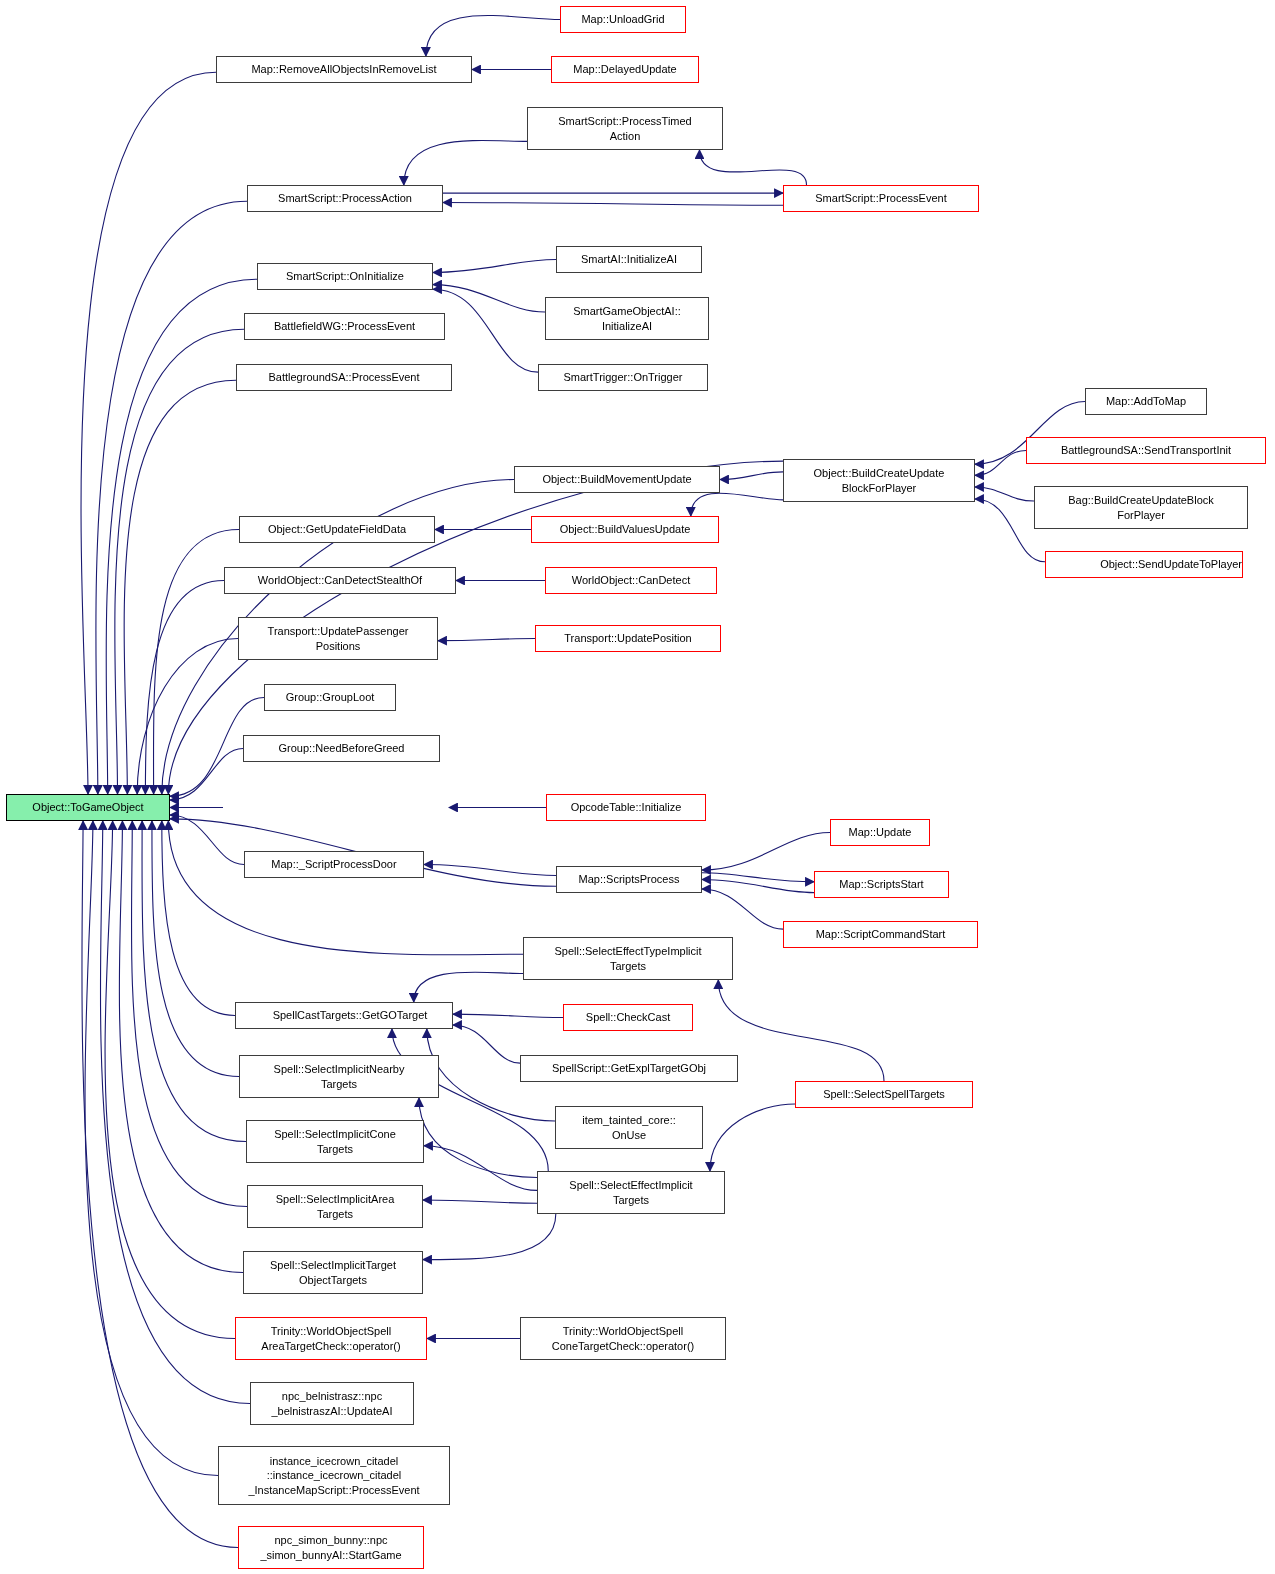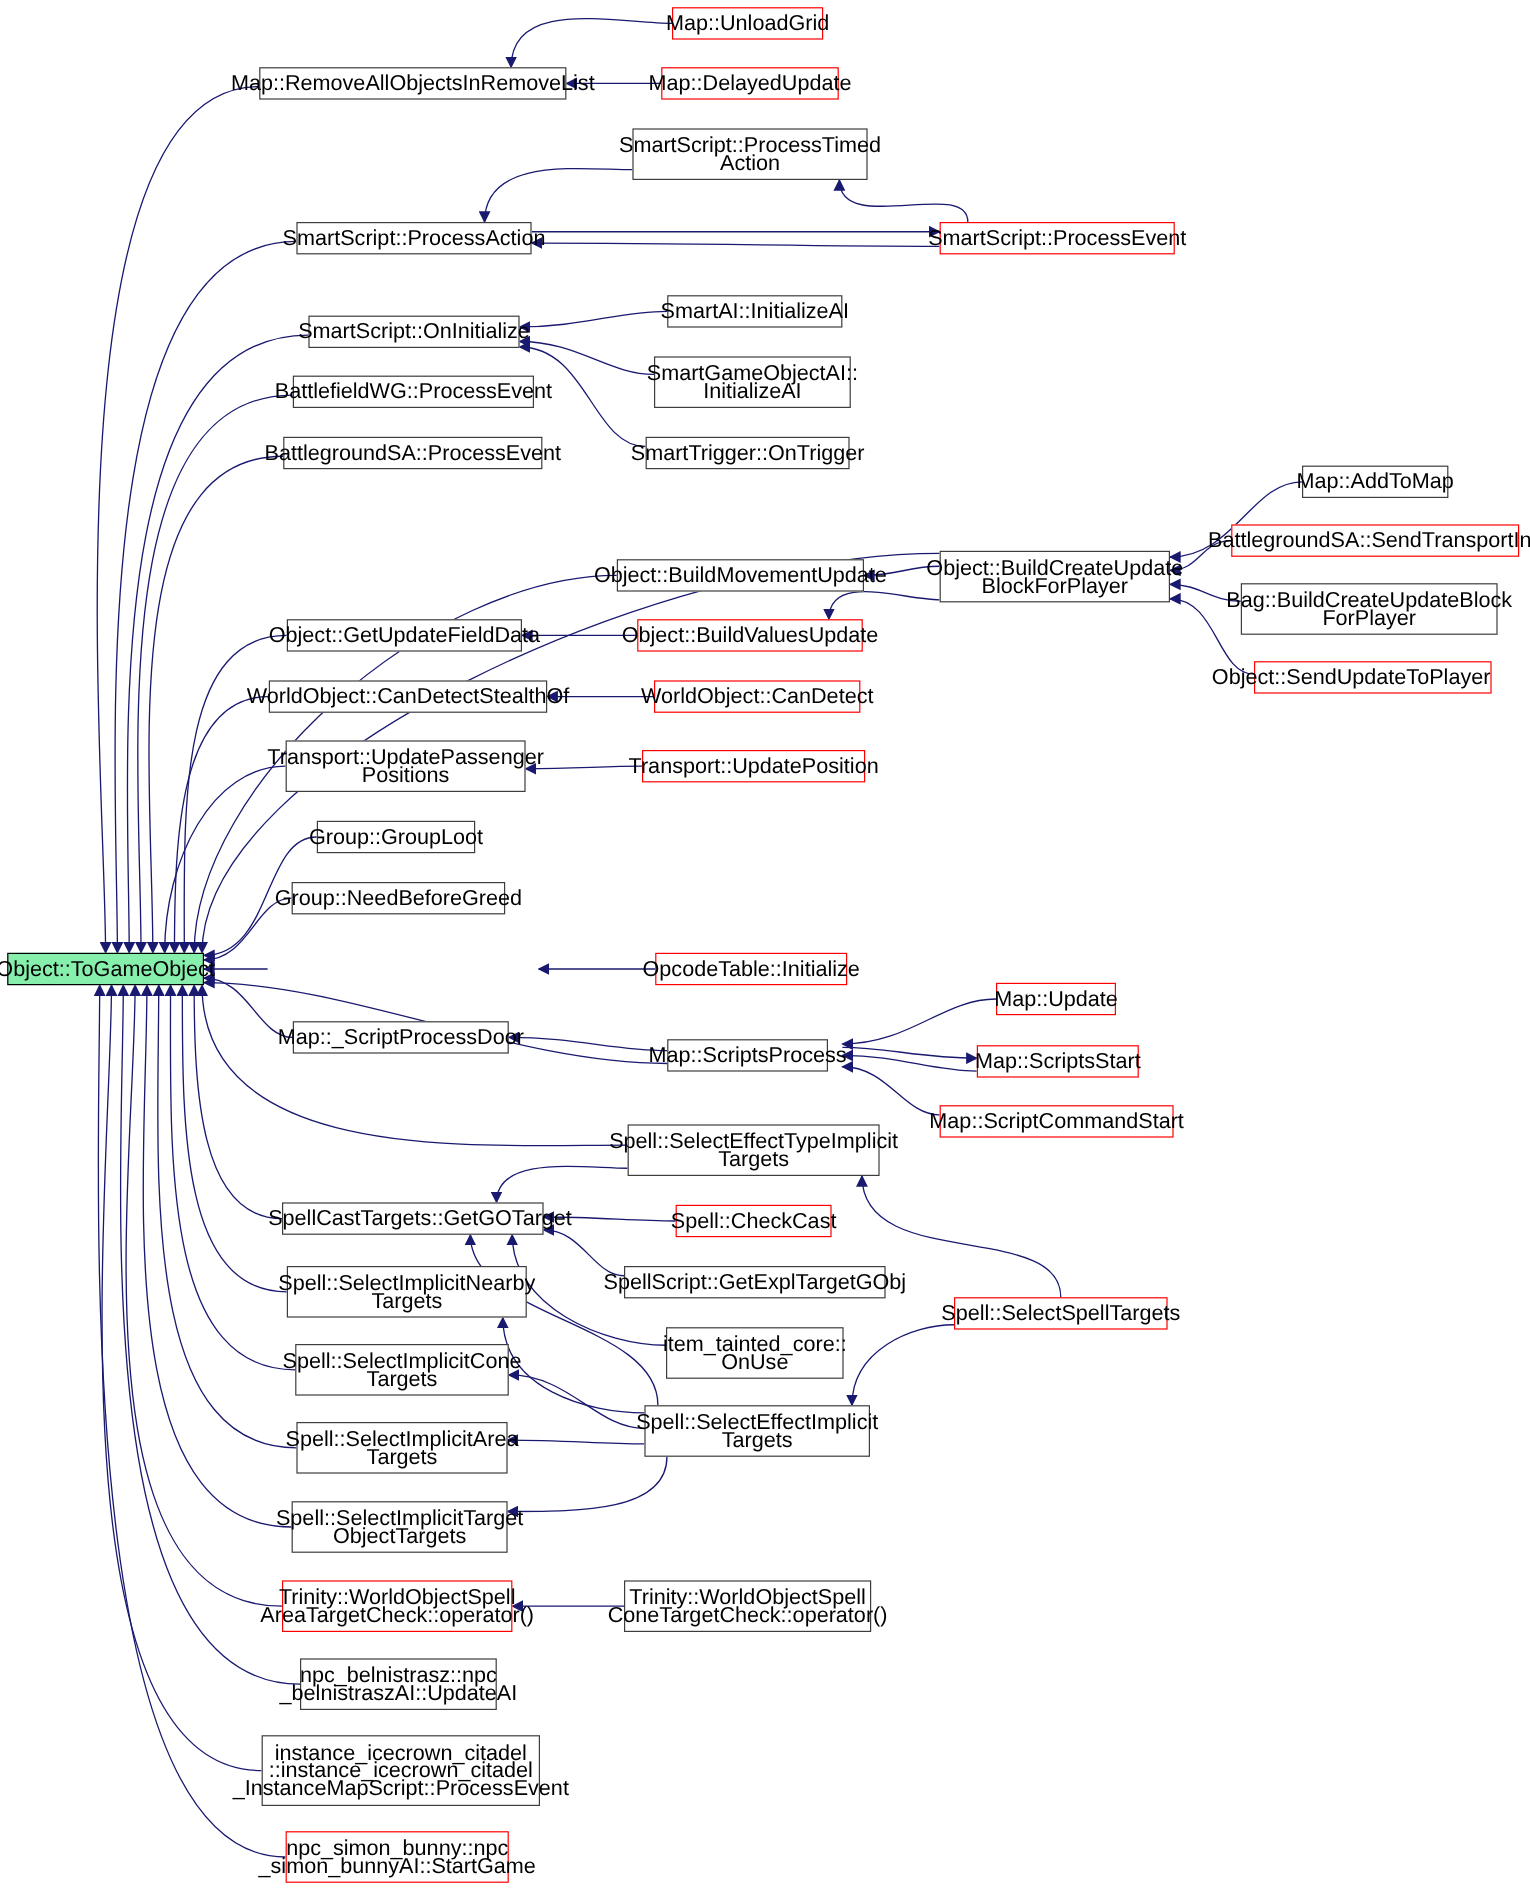--- a/index.html
+++ b/index.html
@@ -5,21 +5,21 @@
   html,body{margin:0;padding:0;background:#ffffff;}
   #graph{
     position:relative;width:1275px;height:1574px;background:#ffffff;
     font-family:"Liberation Sans", sans-serif;overflow:hidden;
   }
   #edge-layer{position:absolute;left:0;top:0;z-index:1;}
   .node{
     position:absolute;box-sizing:border-box;background:#ffffff;
     border:1.4px solid #3d3d3d;display:flex;flex-direction:column;
     align-items:center;justify-content:center;text-align:center;
-    font-size:18px;line-height:14.6px;color:#000000;z-index:2;
+    font-size:11px;line-height:14.6px;color:#000000;z-index:2;
   }
   .node.red{border-color:#ff0000;}
   .node.root{background:#86efac;border-color:#000000;}
   .node .line{white-space:nowrap;}
   path.edge{fill:none;stroke:#191970;stroke-width:1.1;}
   #arrowhead-path{fill:#191970;}
 </style>
 </head>
 <body>
 
@@ -170,33 +170,33 @@
     <div class="node dark" style="left: 238px; top: 617px; width: 200px; height: 43px;">
       <div class="line">Transport::UpdatePassenger</div>
       <div class="line">Positions</div>
     </div>
     <div class="node red" style="left: 535px; top: 625px; width: 186px; height: 27px;">
       <div class="line">Transport::UpdatePosition</div>
     </div>
     <div class="node dark" style="left: 264px; top: 684px; width: 132px; height: 27px;">
       <div class="line">Group::GroupLoot</div>
     </div>
-    <div class="node dark" style="left: 243px; top: 735px; width: 178px; height: 27px;">
+    <div class="node dark" style="left: 243px; top: 735px; width: 197px; height: 27px;">
       <div class="line">Group::NeedBeforeGreed</div>
     </div>
     <div class="node red" style="left: 546px; top: 794px; width: 160px; height: 27px;">
       <div class="line">OpcodeTable::Initialize</div>
     </div>
     <div class="node red" style="left: 830px; top: 819px; width: 100px; height: 27px;">
       <div class="line">Map::Update</div>
     </div>
     <div class="node dark" style="left: 244px; top: 851px; width: 180px; height: 27px;">
       <div class="line">Map::_ScriptProcessDoor</div>
     </div>
-    <div class="node dark" style="left: 556px; top: 866px; width: 134px; height: 27px;">
+    <div class="node dark" style="left: 556px; top: 866px; width: 146px; height: 27px;">
       <div class="line">Map::ScriptsProcess</div>
     </div>
     <div class="node red" style="left: 814px; top: 871px; width: 135px; height: 27px;">
       <div class="line">Map::ScriptsStart</div>
     </div>
     <div class="node red" style="left: 783px; top: 921px; width: 195px; height: 27px;">
       <div class="line">Map::ScriptCommandStart</div>
     </div>
     <div class="node dark" style="left: 523px; top: 937px; width: 210px; height: 43px;">
       <div class="line">Spell::SelectEffectTypeImplicit</div>

